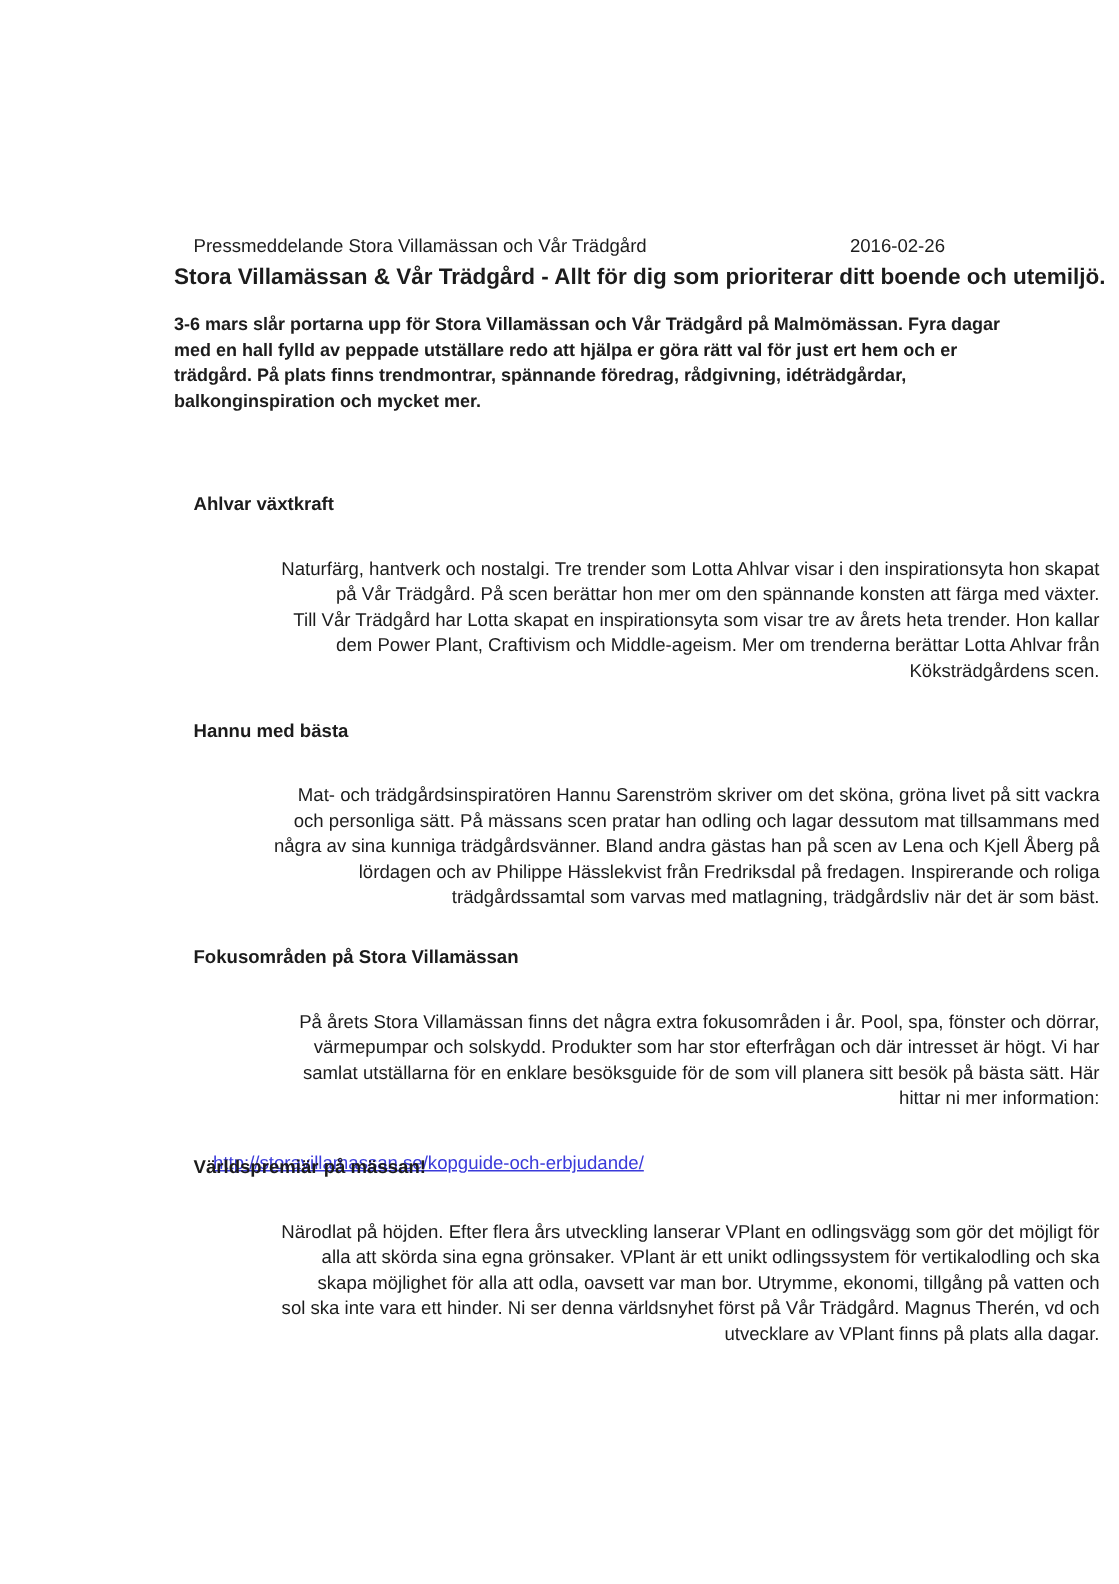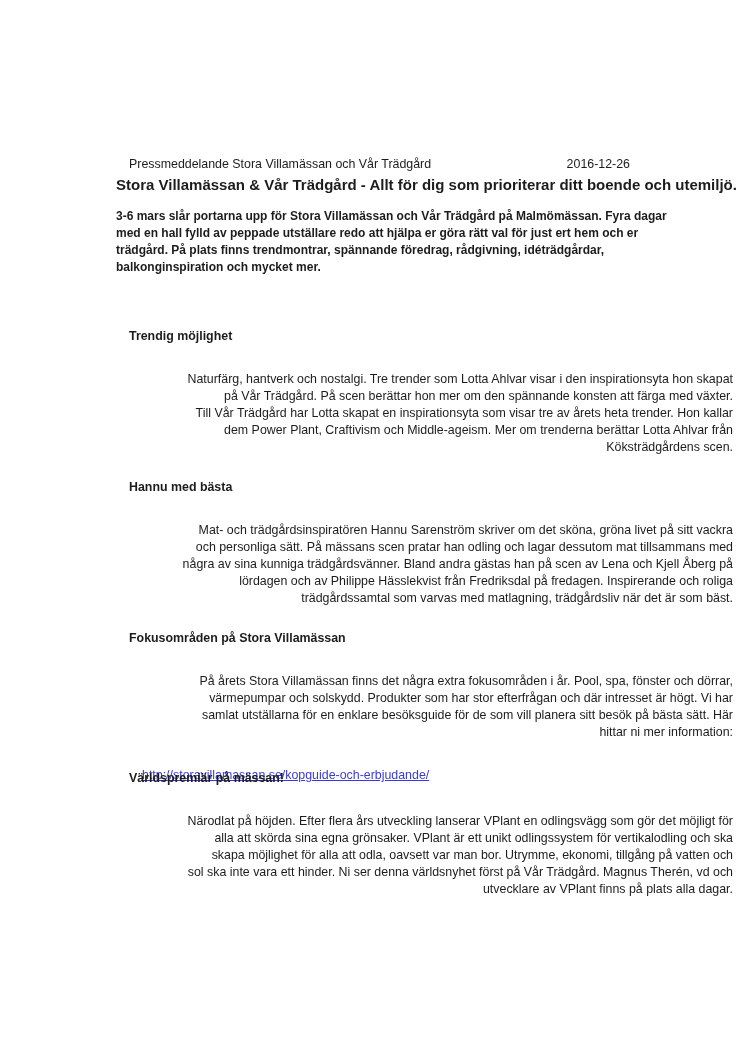--- a/index.html
+++ b/index.html
@@ -72,32 +72,32 @@
   #sec-2 { top: 591px; }
   #sec-3 { top: 731px; }
 </style>
 </head>
 <body>
 
 <div class="page">
 
   <div class="doc-header">
     <span>Pressmeddelande Stora Villamässan och Vår Trädgård</span>
-    <span>2016-12-26</span>
+    <span>2016-02-26</span>
   </div>
 
   <div class="doc-title">Stora Villamässan &amp; Vår Trädgård - Allt för dig som prioriterar ditt boende och utemiljö.</div>
 
   <div class="intro">3-6 mars slår portarna upp för Stora Villamässan och Vår Trädgård på Malmömässan. Fyra dagar
 med en hall fylld av peppade utställare redo att hjälpa er göra rätt val för just ert hem och er
 trädgård. På plats finns trendmontrar, spännande föredrag, rådgivning, idéträdgårdar,
 balkonginspiration och mycket mer.</div>
 
   <div class="section" id="sec-0">
-    <div class="section-heading">Trendig möjlighet</div>
+    <div class="section-heading">Ahlvar växtkraft</div>
     <div class="section-body">Naturfärg, hantverk och nostalgi. Tre trender som Lotta Ahlvar visar i den inspirationsyta hon skapat
 på Vår Trädgård. På scen berättar hon mer om den spännande konsten att färga med växter.
 Till Vår Trädgård har Lotta skapat en inspirationsyta som visar tre av årets heta trender. Hon kallar
 dem Power Plant, Craftivism och Middle-ageism. Mer om trenderna berättar Lotta Ahlvar från
 Köksträdgårdens scen.</div>
   </div>
 
   <div class="section" id="sec-1">
     <div class="section-heading">Hannu med bästa</div>
     <div class="section-body">Mat- och trädgårdsinspiratören Hannu Sarenström skriver om det sköna, gröna livet på sitt vackra

